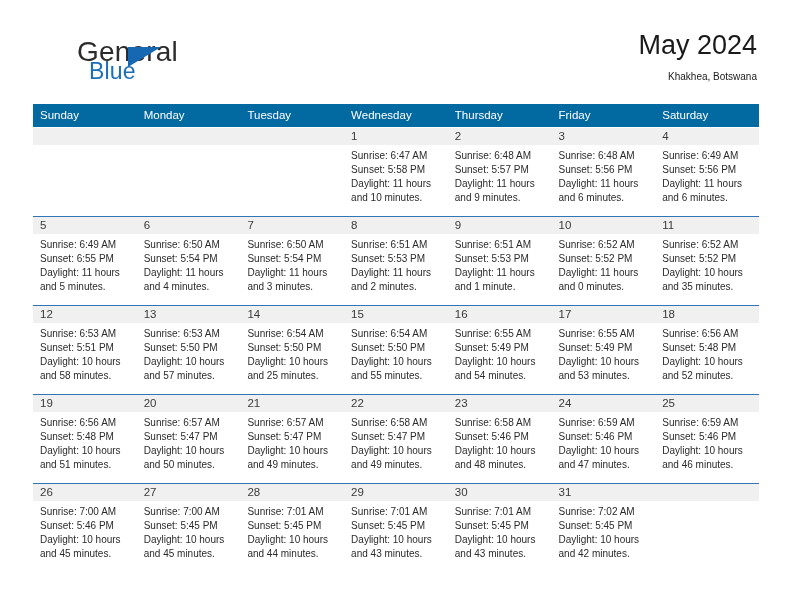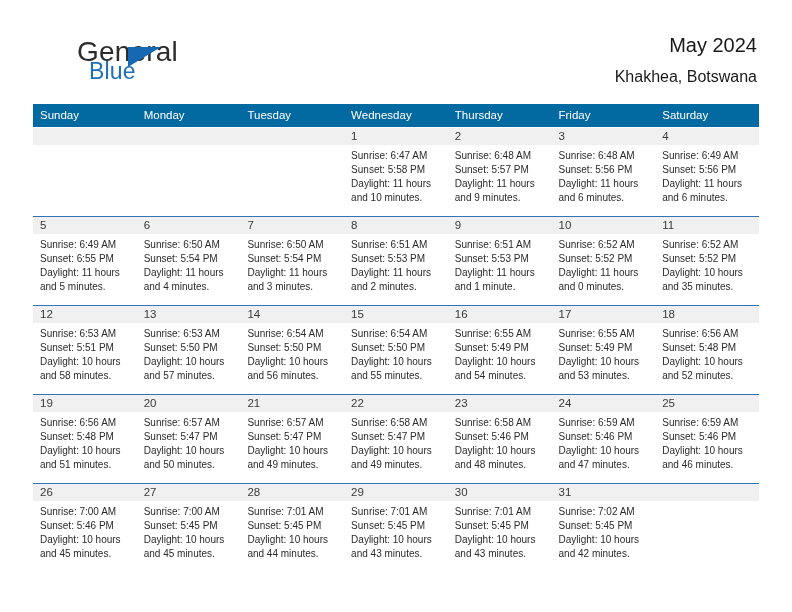--- a/index.html
+++ b/index.html
@@ -65,28 +65,28 @@
     border-bottom: 20px solid transparent;
   }
 
   .title-block {
     position: absolute;
     right: 35px;
     top: 28px;
     text-align: right;
   }
   .cal-title {
-    font-size: 20px;
+    font-size: 27px;
     color: #1a1a1a;
     line-height: 34px;
     font-weight: normal;
     white-space: nowrap;
   }
   .cal-subtitle {
-    font-size: 16px;
+    font-size: 10px;
     color: #1a1a1a;
     line-height: 20px;
     margin-top: 5px;
     white-space: nowrap;
   }
 
   
   .calendar {
     position: absolute;
     left: 33px;
@@ -357,21 +357,21 @@
               </div>
             </div>
           </td>
           <td>
             <div class="cell-inner">
               <div class="daynum-strip">14</div>
               <div class="cell-body">
                 <div>Sunrise: 6:54 AM</div>
                 <div>Sunset: 5:50 PM</div>
                 <div>Daylight: 10 hours</div>
-                <div>and 56 minutes.</div>
+                <div>and 25 minutes.</div>
               </div>
             </div>
           </td>
           <td>
             <div class="cell-inner">
               <div class="daynum-strip">15</div>
               <div class="cell-body">
                 <div>Sunrise: 6:54 AM</div>
                 <div>Sunset: 5:50 PM</div>
                 <div>Daylight: 10 hours</div>

